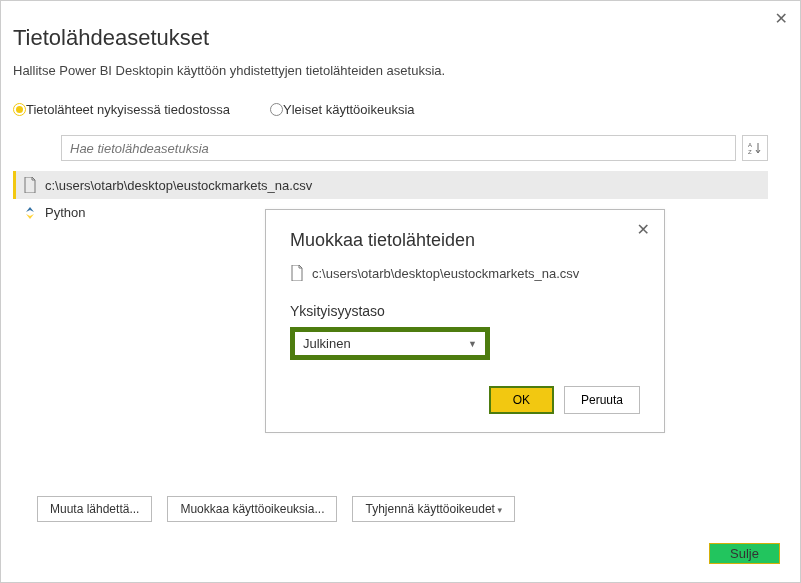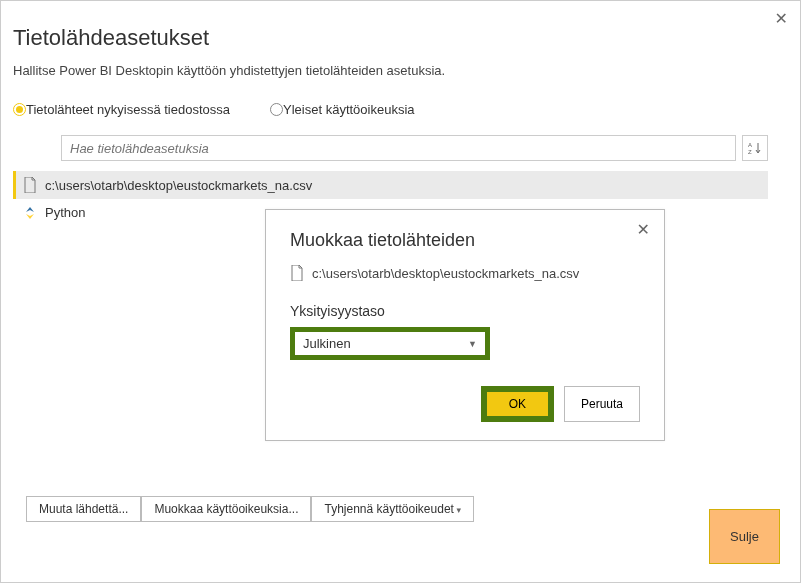--- a/index.html
+++ b/index.html
@@ -15,35 +15,35 @@
   .radio-outer.sel { border-color: #f2c811; }
   .radio-inner { width: 7px; height: 7px; border-radius: 50%; background: #f2c811; }
   .search-row { display: flex; gap: 6px; margin-bottom: 10px; }
   .search-input { flex: 1; border: 1px solid #ccc; padding: 4px 8px; font-size: 13px; font-style: italic; color: #888; height: 26px; margin-left: 48px; }
   .sort-btn { width: 26px; height: 26px; border: 1px solid #ccc; background: #fff; display: flex; align-items: center; justify-content: center; cursor: pointer; font-size: 11px; color: #666; }
   .list { border-top: none; }
   .list-item { display: flex; align-items: center; gap: 8px; padding: 6px 10px; font-size: 13px; cursor: pointer; }
   .list-item.sel { background: #eaeaea; border-left: 3px solid #f2c811; padding-left: 7px; }
   .file-icon { width: 14px; height: 16px; display: inline-block; }
   .py-icon { width: 14px; height: 14px; display: inline-block; }
-  .bottom-buttons { position: absolute; left: 25px; bottom: 60px; display: flex; gap: 0; }
+  .bottom-buttons { position: absolute; left: 36px; bottom: 60px; display: flex; gap: 15px; }
   .btn { border: 1px solid #bbb; background: #fff; padding: 5px 12px; font-size: 12px; cursor: pointer; color: #333; }
   .btn.chev::after { content: " ▾"; font-size: 9px; color: #666; }
   .close-row { position: absolute; right: 20px; bottom: 18px; }
-  .btn-primary { background: #fdba74; border: 1px solid #d4af0a; padding: 19px 20px; font-size: 13px; cursor: pointer; color: #333; }
+  .btn-primary { background: #22c55e; border: 1px solid #d4af0a; padding: 2px 20px; font-size: 13px; cursor: pointer; color: #333; }
   
   .modal { position: absolute; left: 264px; top: 208px; width: 400px; background: #fff; border: 1px solid #bbb; padding: 20px 24px 18px 24px; box-shadow: 0 0 3px rgba(0,0,0,0.05); }
   .modal-close { position: absolute; top: 10px; right: 14px; font-size: 16px; color: #666; cursor: pointer; }
   .modal-title { font-size: 18px; font-weight: 400; margin-bottom: 14px; }
   .modal-path { display: flex; align-items: center; gap: 8px; font-size: 13px; color: #444; margin-bottom: 22px; }
   .modal-section-label { font-size: 14px; color: #333; margin-bottom: 8px; }
   .dropdown { width: 200px; border: 5px solid #4d7c0f; padding: 4px 8px; font-size: 13px; display: flex; justify-content: space-between; align-items: center; cursor: pointer; margin-bottom: 26px; }
   .dropdown-chev { font-size: 9px; color: #666; }
   .modal-buttons { display: flex; gap: 10px; justify-content: flex-end; }
-  .btn-ok { background: #f2c811; border: 6px solid #4d7c0f; padding: 5px 22px; font-size: 12px; cursor: pointer; }
+  .btn-ok { background: #f2c811; border: 2px solid #4d7c0f; padding: 5px 22px; font-size: 12px; cursor: pointer; }
   .btn-cancel { background: #fff; border: 1px solid #bbb; padding: 5px 16px; font-size: 12px; cursor: pointer; }
 </style>
 </head>
 <body>
 
 <div class="window">
   <span class="close-x">✕</span>
 
   <div class="content">
     <div class="title">Tietolähdeasetukset</div>

